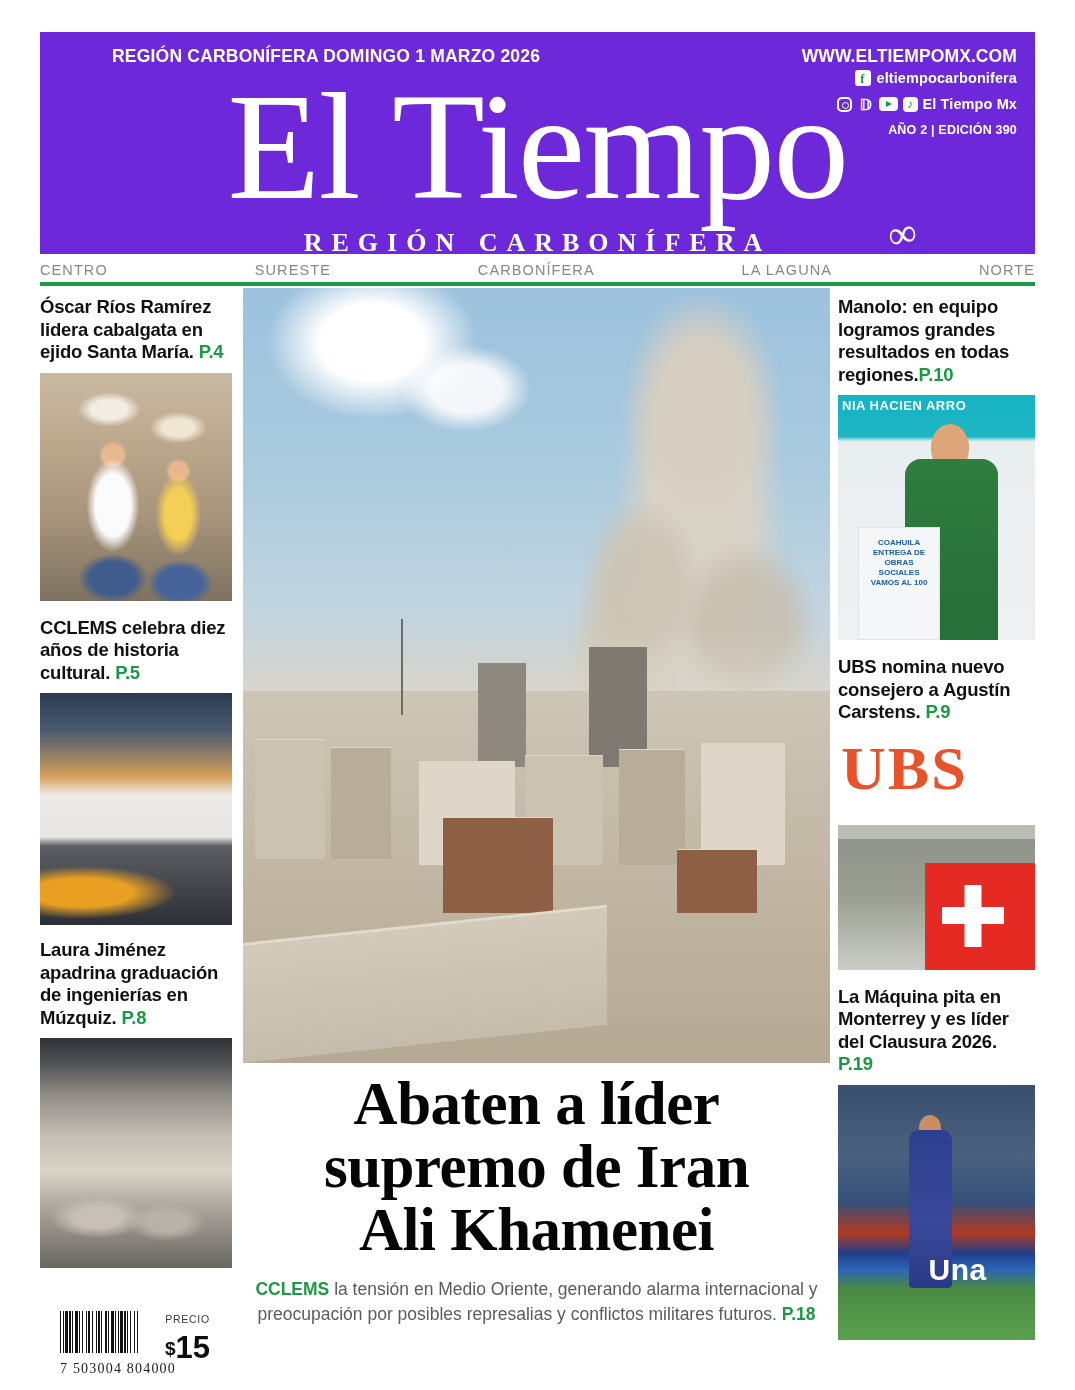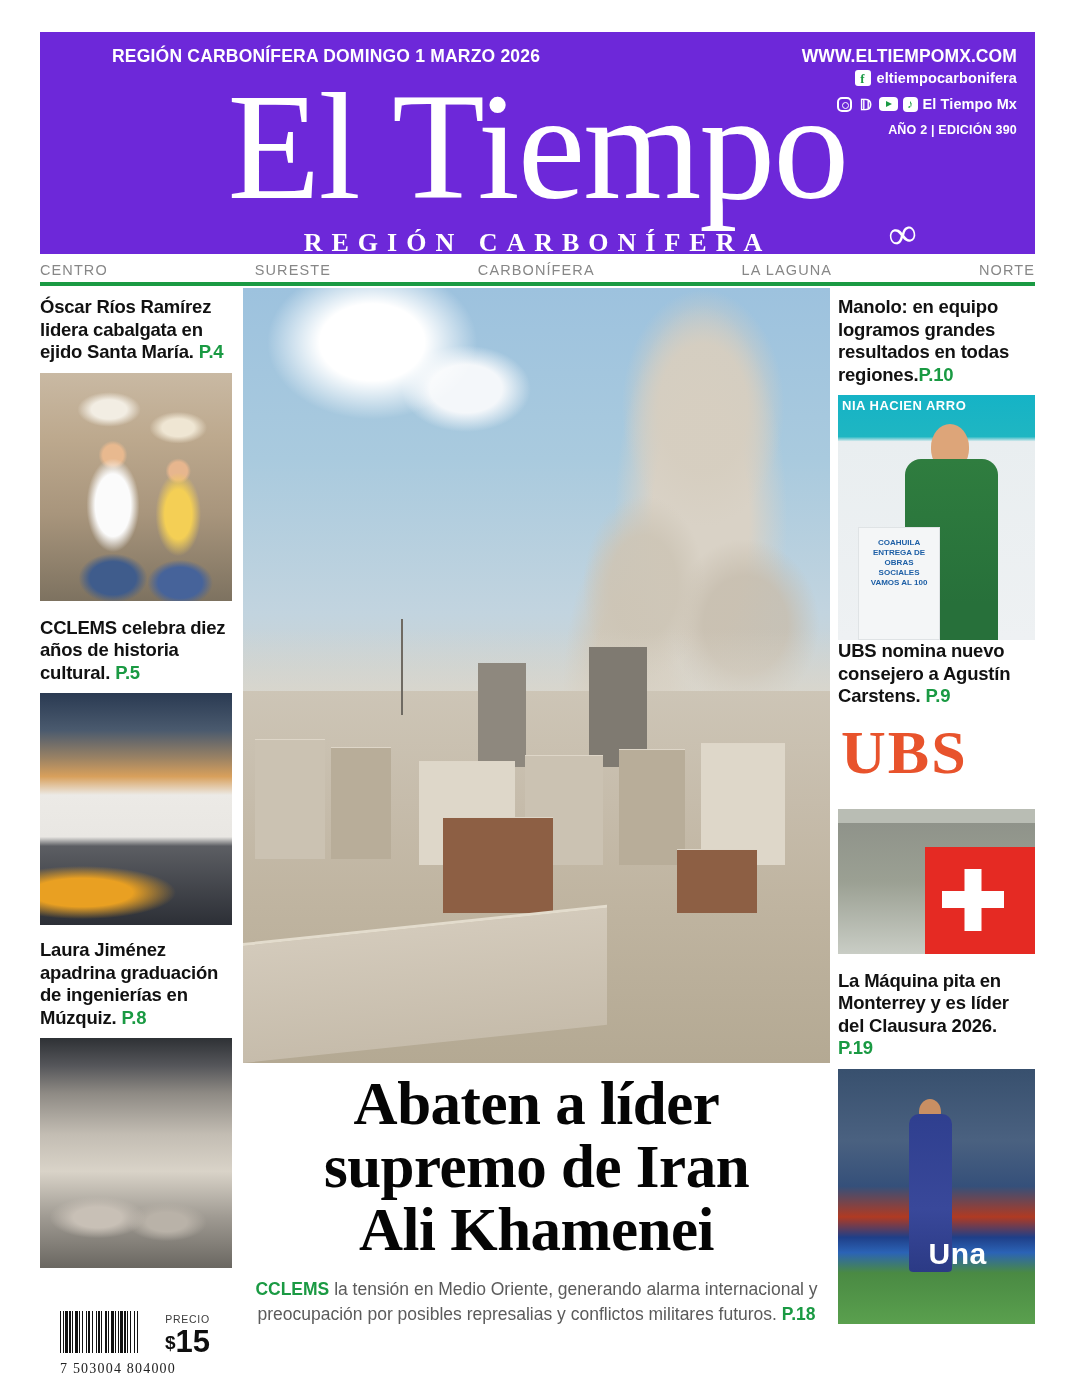--- a/index.html
+++ b/index.html
@@ -310,21 +310,21 @@
   .bc-num {
     margin-top:8px; font-size:14px; color:#222; letter-spacing:1.2px;
     font-family:Liberation Serif, serif; white-space:nowrap;
   }
   .price-box { padding-top: 2px; }
   .price-label {
     font-size: 10.5px; color:#3b3b3b; letter-spacing: .7px; font-weight: normal;
     font-family:"Liberation Sans", sans-serif; text-align:center;
   }
   .price-val {
-    font-size: 31px; font-weight:bold; color:#0e0e0e; line-height: 33px;
+    font-size: 31px; font-weight:bold; color:#0e0e0e; line-height: 45px;
     font-family:"Liberation Sans", sans-serif;
   }
   .price-cur { font-size: 19px; font-weight:bold; vertical-align: 3px; }
 </style>
 </head>
 <body>
 
 <div class="page">
 
   <div class="masthead">
@@ -423,21 +423,21 @@
       <div class="brief-photo ph-manolo">
         <div class="banner-txt">NIA HACIEN ARRO</div>
         <div class="head"></div>
         <div class="body"></div>
         <div class="podium">
           <div class="pod-txt">COAHUILA ENTREGA DE OBRAS SOCIALES VAMOS AL 100</div>
         </div>
       </div>
     </div>
 
-    <div class="brief" style="">
+    <div class="brief" style="margin-top:16px;">
       <div class="brief-head">
         <span>UBS nomina nuevo consejero a Agustín Carstens.</span>
         <span class="pg">P.9</span>
       </div>
       <div class="brief-photo ph-ubs">
         <div class="ubs-text">UBS</div>
         <div class="rail"></div>
         <div class="wall"></div>
         <div class="flag"></div>
         <div class="cross-v"></div>

